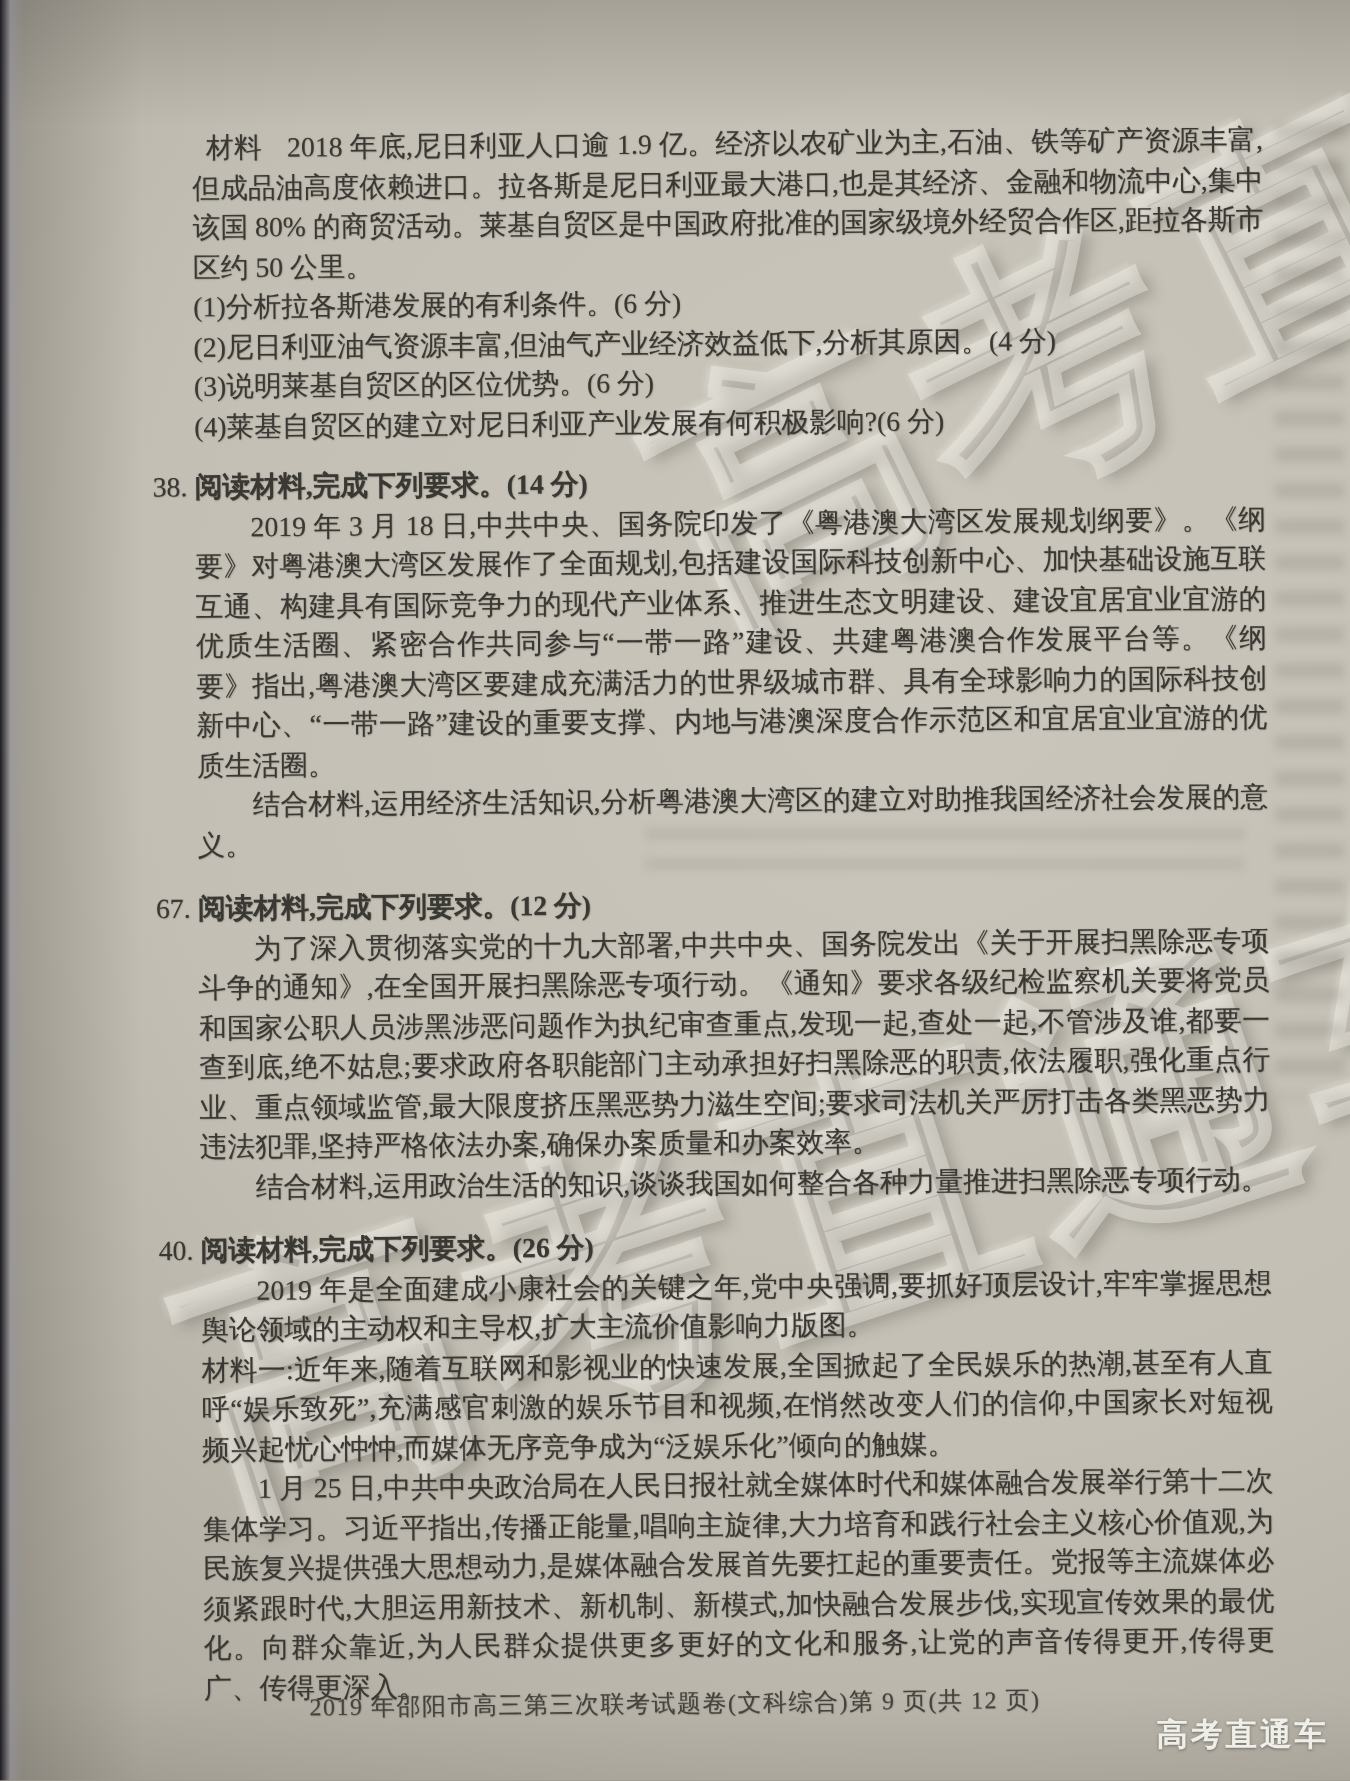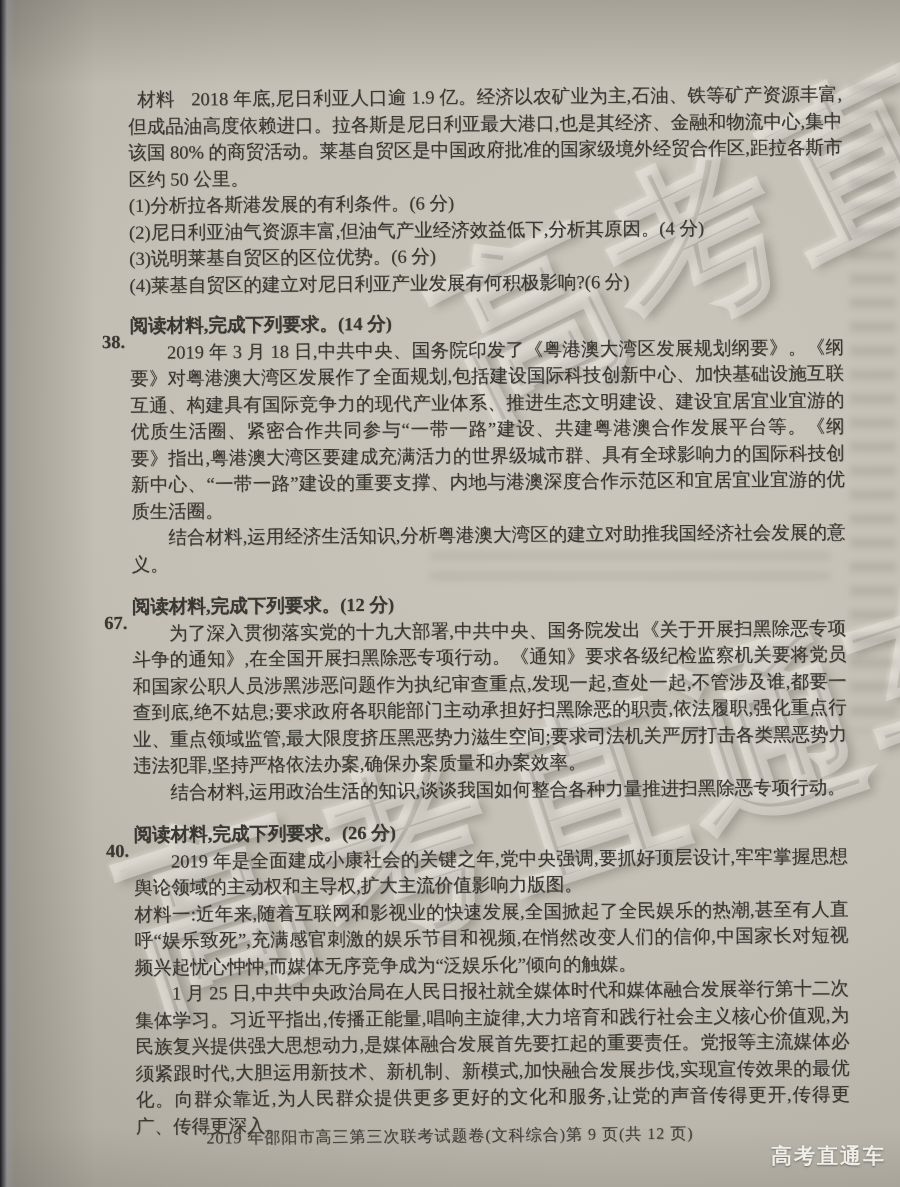--- a/index.html
+++ b/index.html
@@ -48,21 +48,21 @@
     text-align:justify;
     text-shadow:0.3px 0.3px 0.9px rgba(58,56,51,0.55);
   }
   .para-indent{text-indent:2em;}
   .material-label{font-weight:400;margin-right:0.9em;}
   .material{ text-indent:0.5em; }
   .subq{margin:0;}
   .question{margin-top:14px;}
   .question + .question{margin-top:16px;}
   .qhead{position:relative;font-weight:600;}
-  .qnum{position:absolute;left:-28px;top:16px;font-weight:700;}
+  .qnum{position:absolute;left:-28px;top:0;font-weight:400;}
   p{margin:0;}
   
   .footer{
     position:absolute;left:0;top:1126px;width:900px;text-align:center;
     transform:rotate(-0.6deg);
     font-size:16px;letter-spacing:1px;color:#45433d;
     text-shadow:0.3px 0.3px 0.8px rgba(58,56,51,0.5);
   }
   .brand{
     position:absolute;right:14px;top:1142px;

